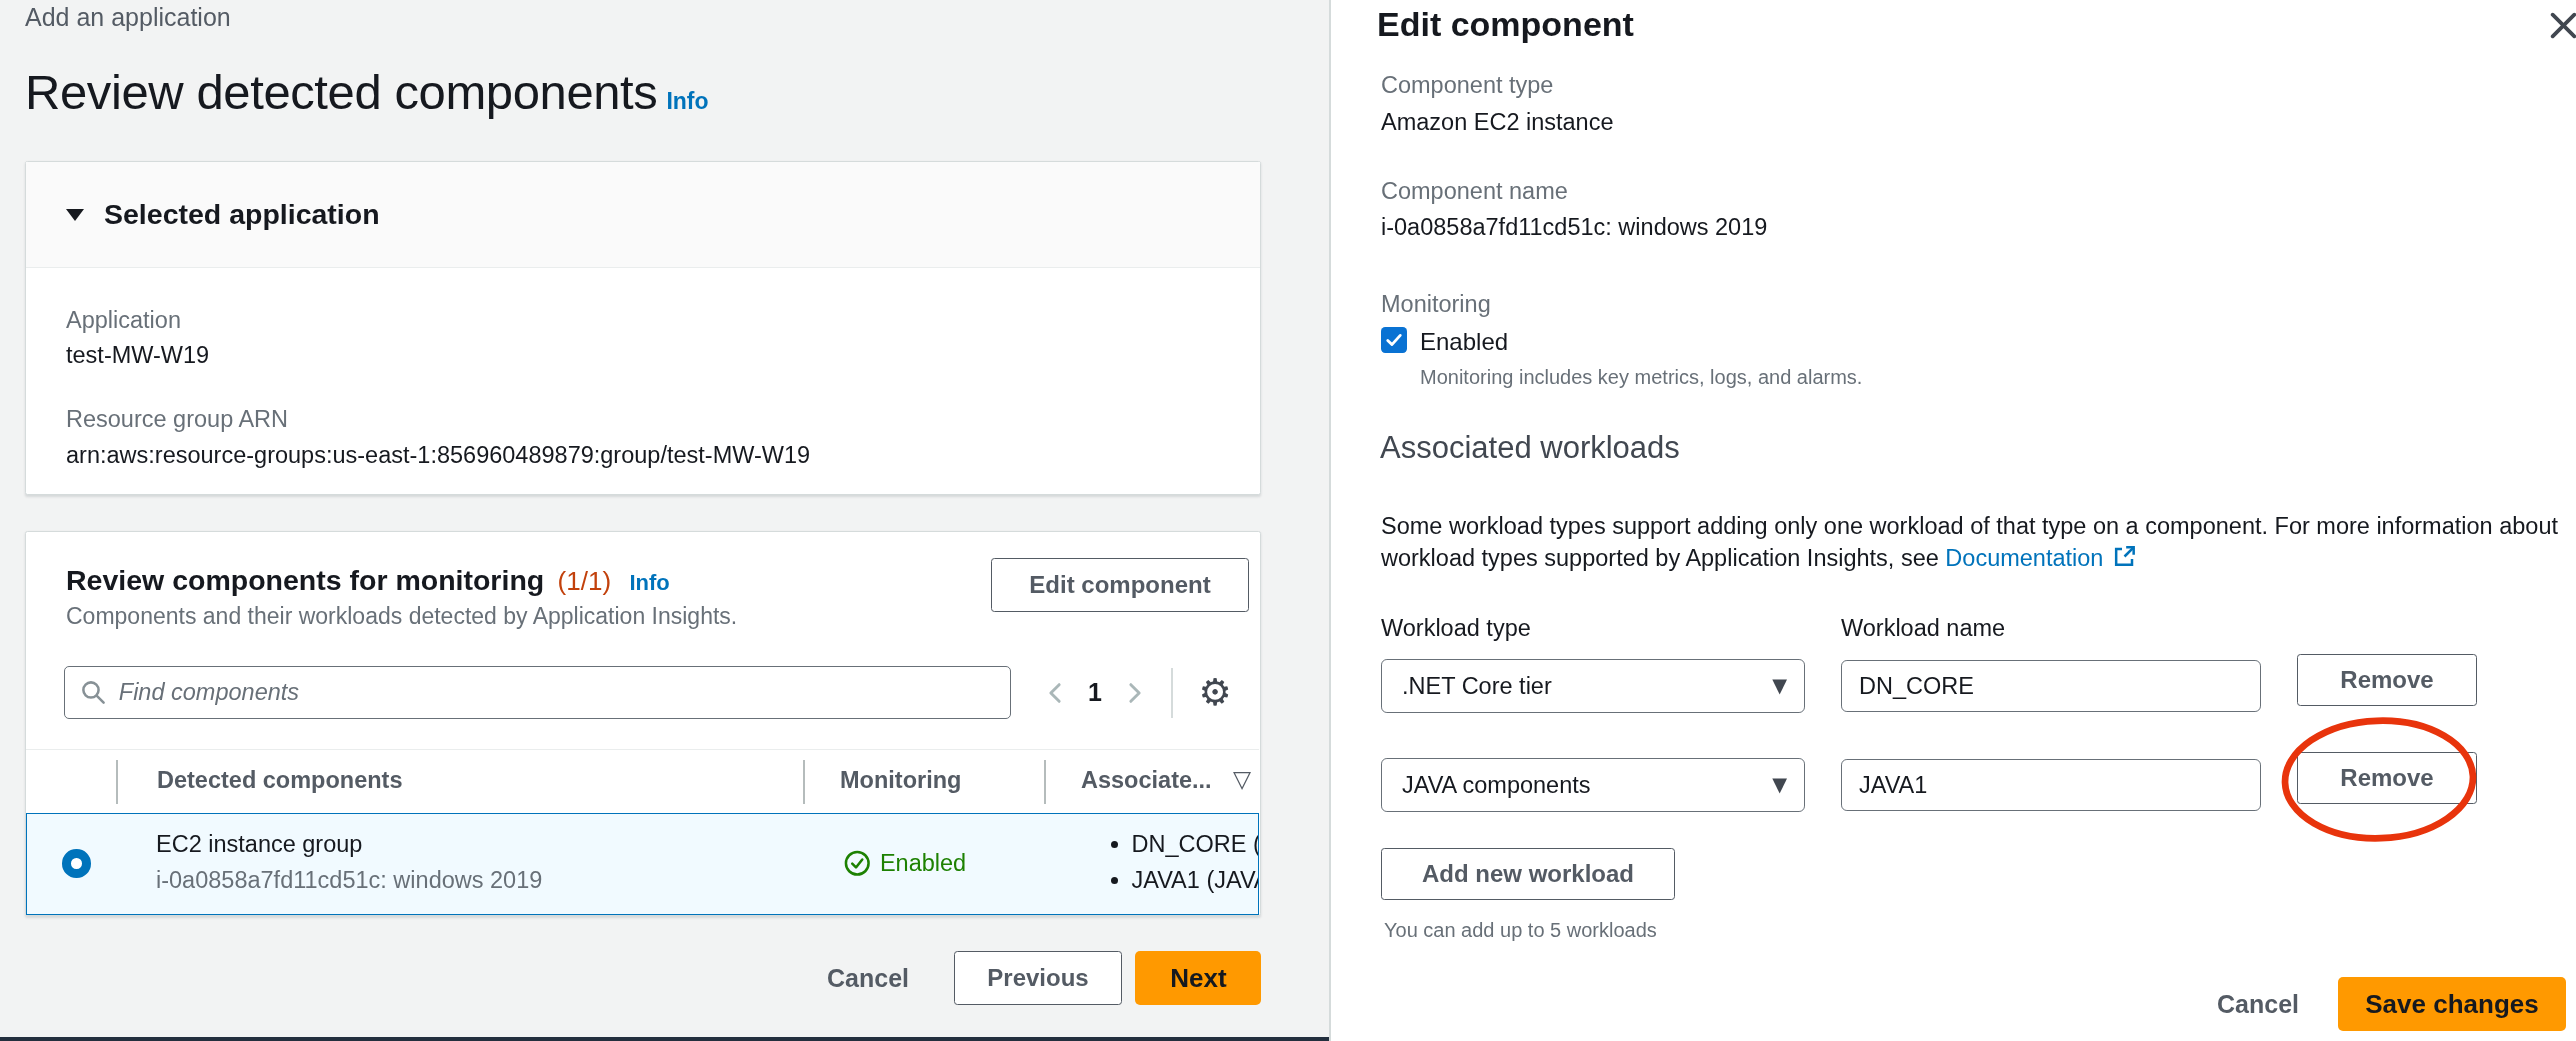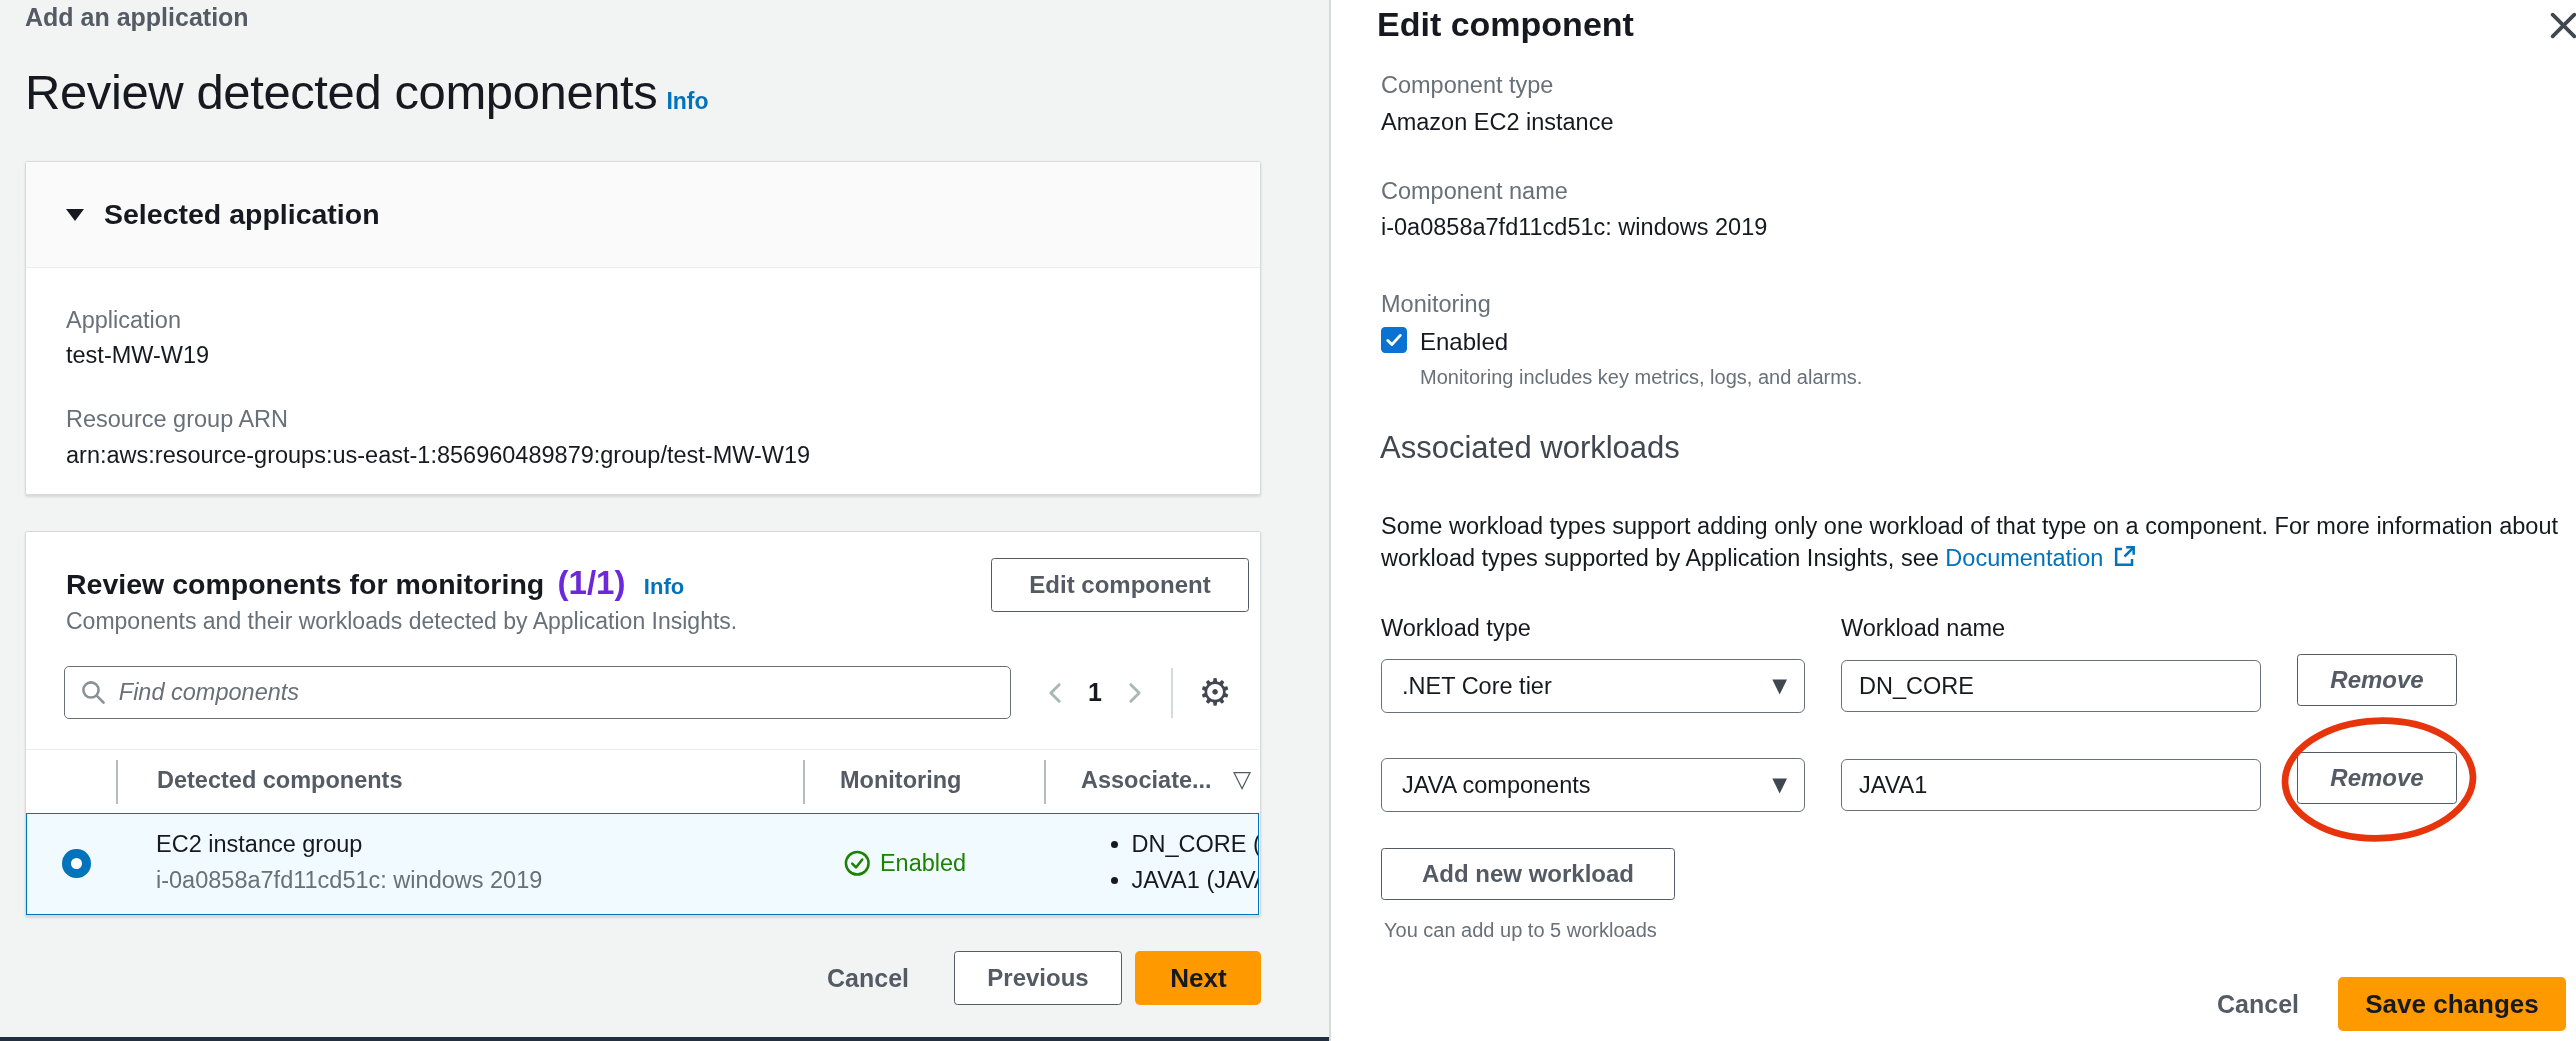--- a/index.html
+++ b/index.html
@@ -8,21 +8,21 @@
     font-family: "Liberation Sans", "DejaVu Sans", sans-serif;
     background: #f2f3f3;
     color: #16191f;
     overflow: hidden;
   }
   #root { position: relative; width: 2576px; height: 1041px; overflow: hidden; }
 
   .abs { position: absolute; }
 
   
-  .breadcrumb { left: 25px; top: 3.4px; font-size: 25px; font-weight: 700; color: #545b64; }
+  .breadcrumb { left: 25px; top: 3.4px; font-size: 25px; font-weight: 400; color: #545b64; }
   .page-title-row { left: 25px; top: 64px; display: flex; align-items: baseline; gap: 9px; }
   .page-title { font-size: 49px; font-weight: 500; letter-spacing: -0.4px; color: #16191f; }
   .info-link { font-size: 23px; font-weight: 700; color: #0073bb; cursor: pointer; }
 
   .card { position: absolute; background: #ffffff; border: 0.8px solid #d5dbdb; border-radius: 2.5px;
           box-shadow: 0 1.7px 2.5px rgba(0,28,36,.12); }
   .card1 { left: 25px; top: 161px; width: 1236px; height: 334px; }
   .card1-header { height: 106px; background: #fafafa; border-bottom: 0.8px solid #eaeded;
                   display: flex; align-items: center; padding-left: 40px; gap: 20px; }
   .tri-down { width: 0; height: 0; border-left: 9.2px solid transparent; border-right: 9.2px solid transparent;
@@ -30,21 +30,21 @@
   .card1-title { font-size: 28.5px; font-weight: 700; color: #16191f; }
   .card1-body { padding: 39px 40px 0 40px; }
   .field-label { font-size: 23.5px; color: #687078; }
   .field-value { font-size: 23.5px; color: #16191f; margin-top: 8.4px; }
   .mt-big { margin-top: 37px; }
 
   .card2 { left: 25px; top: 531px; width: 1236px; height: 385px; }
   .card2-head { padding: 32px 0 0 40px; }
   .h2-row { display: flex; align-items: baseline; gap: 13.4px; }
   .h2-title { font-size: 28.5px; font-weight: 700; color: #16191f; }
-  .h2-count { font-size: 33px; font-weight: 700; color: #6d28d9; }
+  .h2-count { font-size: 26px; font-weight: 400; color: #c2410c; }
   .h2-info { font-size: 22px; font-weight: 700; color: #0073bb; margin-left: 5px; cursor: pointer; }
   .card2-desc { margin-top: 6px; font-size: 23px; color: #687078; }
 
   .btn { display: inline-flex; align-items: center; justify-content: center;
          background: #fff; border: 1.7px solid #545b64; border-radius: 3.4px;
          color: #545b64; font-weight: 700; font-size: 24px; cursor: pointer;
          font-family: inherit; }
   .btn-primary { background: #ff9900; border: none; border-radius: 5px; color: #16191f; font-size: 26px; }
   .text-btn { font-size: 25px; font-weight: 700; color: #545b64; cursor: pointer; }
 
@@ -116,21 +116,21 @@
   .wl-label { position: absolute; font-size: 23.5px; font-weight: 400; color: #16191f; top: 615px; }
 
   .select-box { position: absolute; width: 424px; height: 54px; border: 1.7px solid #687078; border-radius: 5.9px;
                 background: #fff; display: flex; align-items: center; padding: 0 47px 0 20px;
                 font-size: 23.5px; color: #16191f; cursor: pointer; }
   .select-caret { position: absolute; right: 17px; top: 14.3px; font-family: "DejaVu Sans", sans-serif;
                   font-size: 19.3px; color: #414750; }
   .text-input { position: absolute; width: 420px; height: 52px; border: 1.7px solid #687078; border-radius: 5.9px;
                 background: #fff; font-size: 23.5px; color: #16191f; padding: 0 17px;
                 font-family: inherit; outline: none; }
-  .remove-btn { position: absolute; left: 966px; width: 160px; height: 52px; font-style: italic; }
+  .remove-btn { position: absolute; left: 966px; width: 180px; height: 52px; }
 
   .annotation { position: absolute; left: 947px; top: 709px; pointer-events: none; }
 
   .add-btn { position: absolute; left: 50px; top: 848px; width: 294px; height: 52px; }
   .limit-note { position: absolute; left: 53px; top: 919px; font-size: 20px; color: #687078; }
 
   .panel-footer { position: absolute; right: 10px; top: 977px; height: 54px;
                   display: flex; align-items: center; }
   .save-btn { width: 228px; height: 54px; margin-left: 39px; }
 </style>

